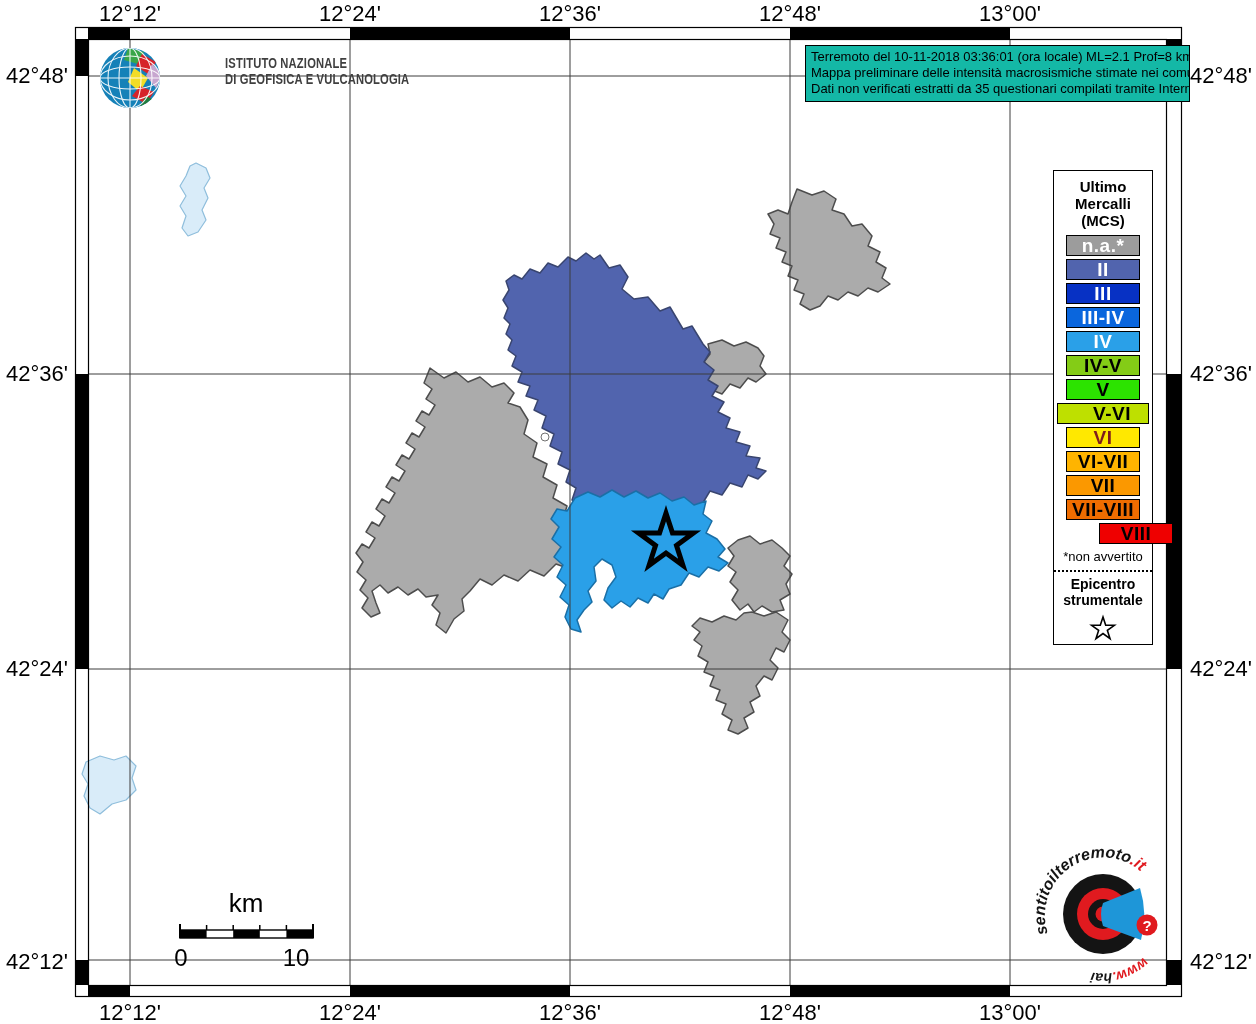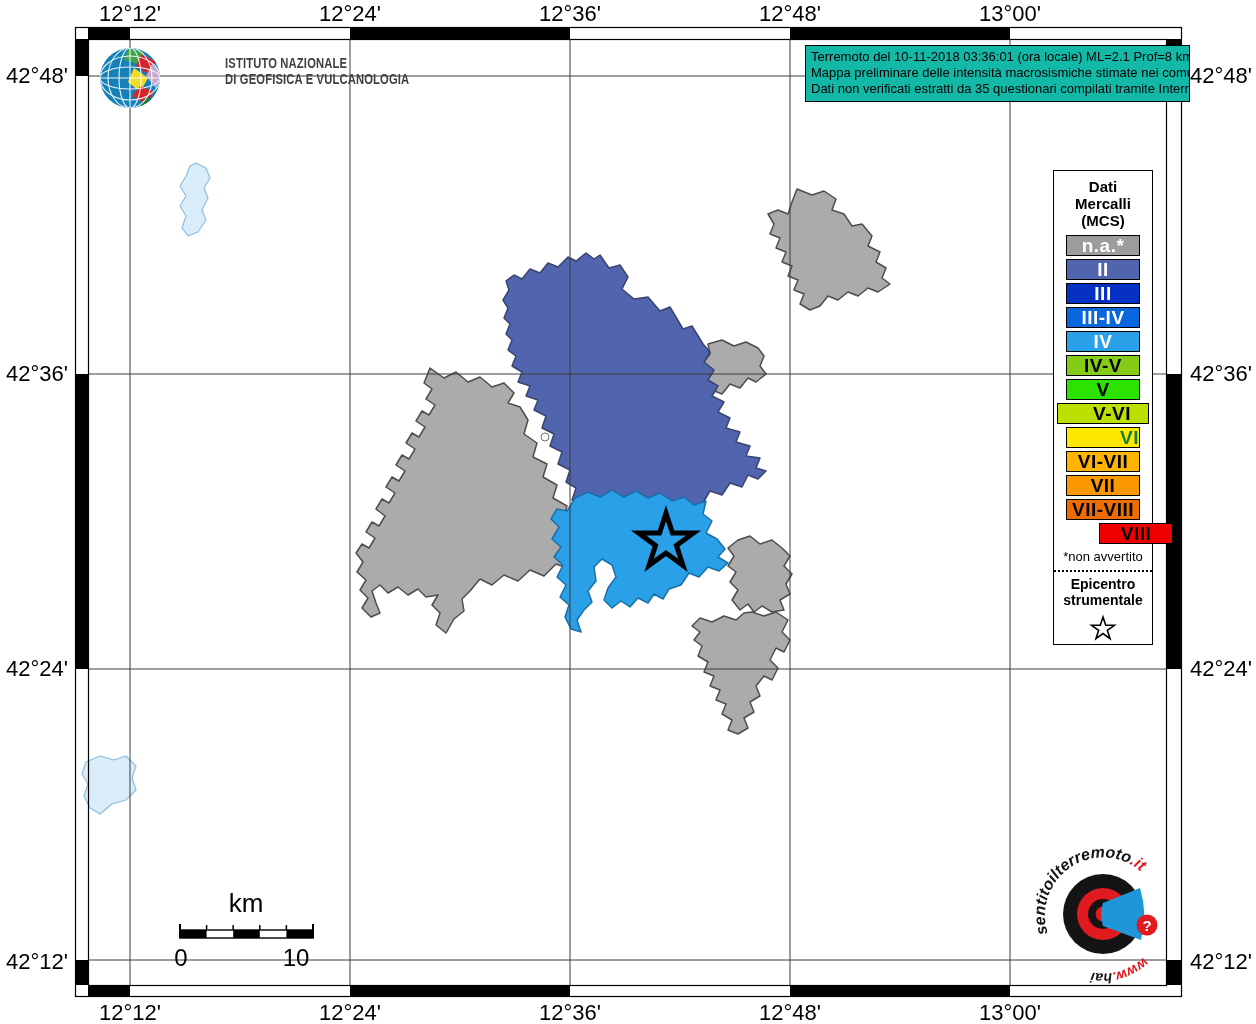--- a/index.html
+++ b/index.html
@@ -176,21 +176,21 @@
   </div>
 
   <div class="titlebox">
     <div>Terremoto del 10-11-2018 03:36:01 (ora locale) ML=2.1 Prof=8 km</div>
     <div>Mappa preliminare delle intensità macrosismiche stimate nei comuni</div>
     <div>Dati non verificati estratti da 35 questionari compilati tramite Internet.</div>
   </div>
 
   <div class="legend">
     <div class="legend-title">
-      <div>Dati</div>
+      <div>Ultimo</div>
       <div>Mercalli</div>
       <div>(MCS)</div>
     </div>
     <div class="sw" style="background: rgb(156, 156, 156); color: rgb(255, 255, 255);">
         <span>n.a.*</span>
       </div>
     <div class="sw" style="background: rgb(81, 100, 174); color: rgb(255, 255, 255);">
         <span>II</span>
       </div>
     <div class="sw" style="background: rgb(7, 49, 196); color: rgb(255, 255, 255);">
@@ -204,21 +204,21 @@
       </div>
     <div class="sw" style="background: #84cc16; color: rgb(0, 0, 0);">
         <span>IV-V</span>
       </div>
     <div class="sw" style="background: rgb(44, 227, 0); color: rgb(0, 0, 0);">
         <span>V</span>
       </div>
     <div class="sw" style="background: rgb(190, 224, 0); color: rgb(0, 0, 0); padding-left: 18px;">
         <span>V-VI</span>
       </div>
-    <div class="sw" style="background: rgb(255, 232, 0); color: #15803d; justify-content: flex-end;">
+    <div class="sw" style="background: rgb(255, 232, 0); color: #7f1d1d;">
         <span>VI</span>
       </div>
     <div class="sw" style="background: rgb(255, 180, 0); color: rgb(0, 0, 0);">
         <span>VI-VII</span>
       </div>
     <div class="sw" style="background: rgb(251, 152, 0); color: rgb(0, 0, 0);">
         <span>VII</span>
       </div>
     <div class="sw" style="background: rgb(239, 108, 0); color: rgb(0, 0, 0);">
         <span>VII-VIII</span>

